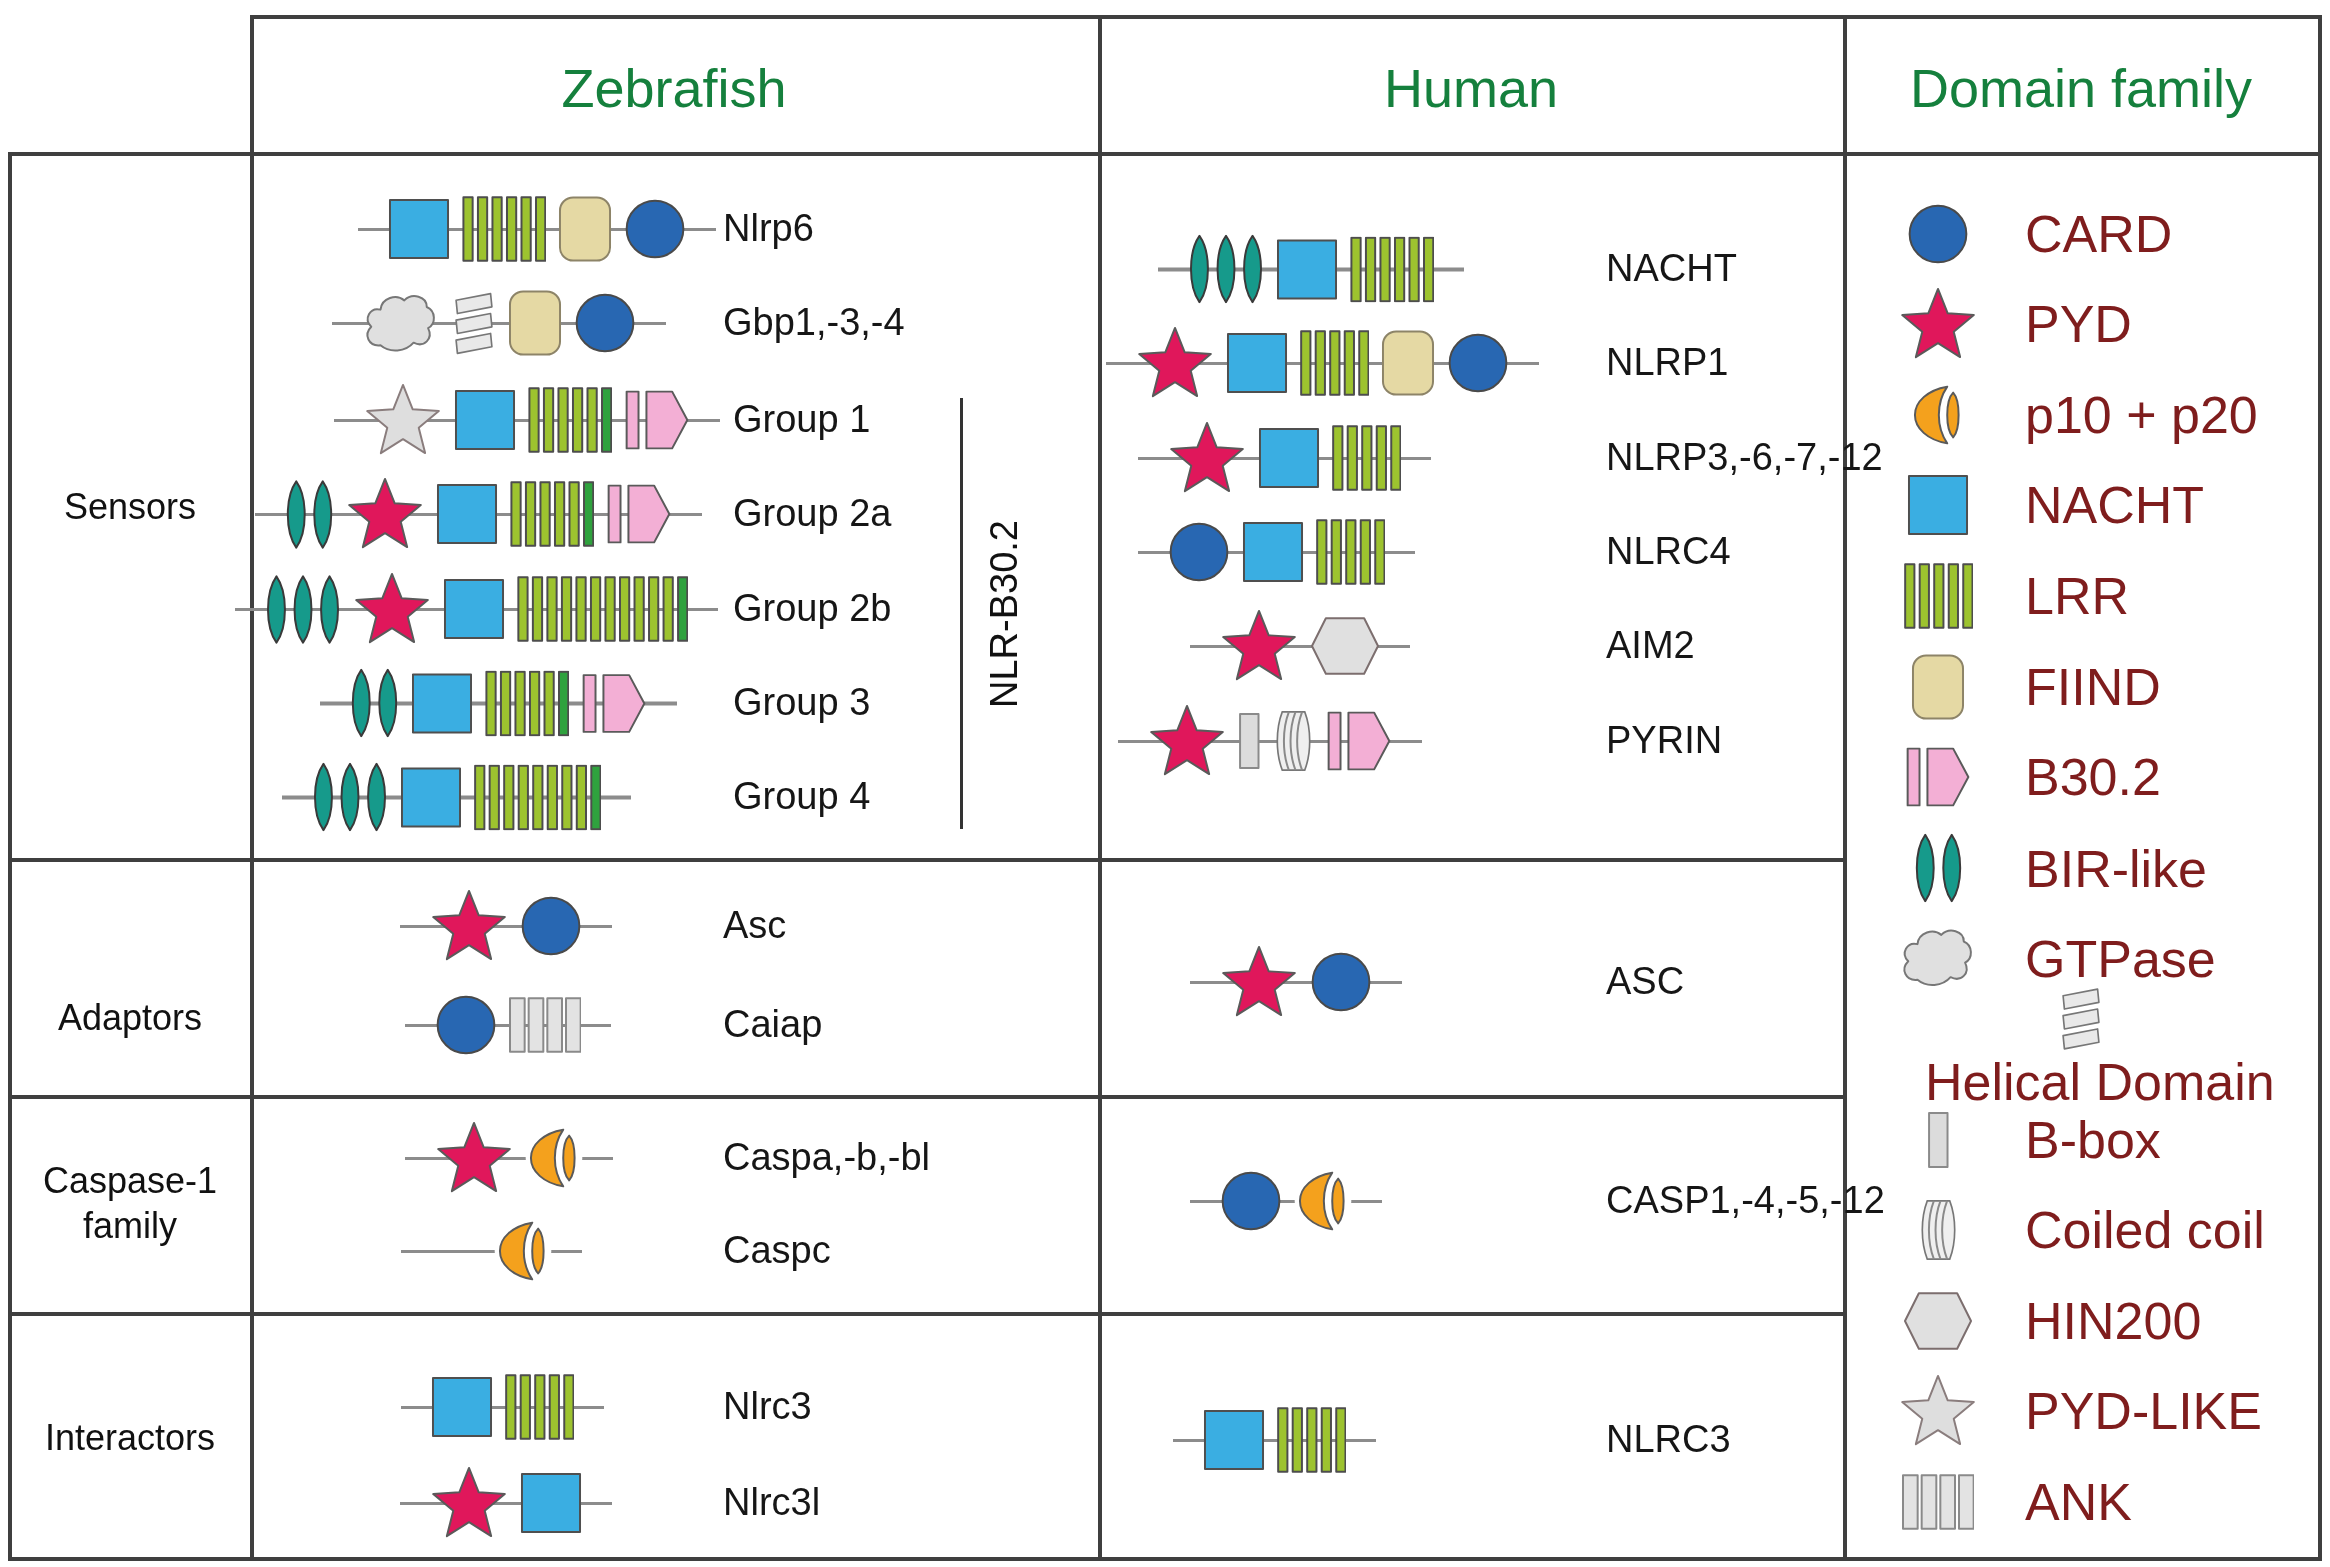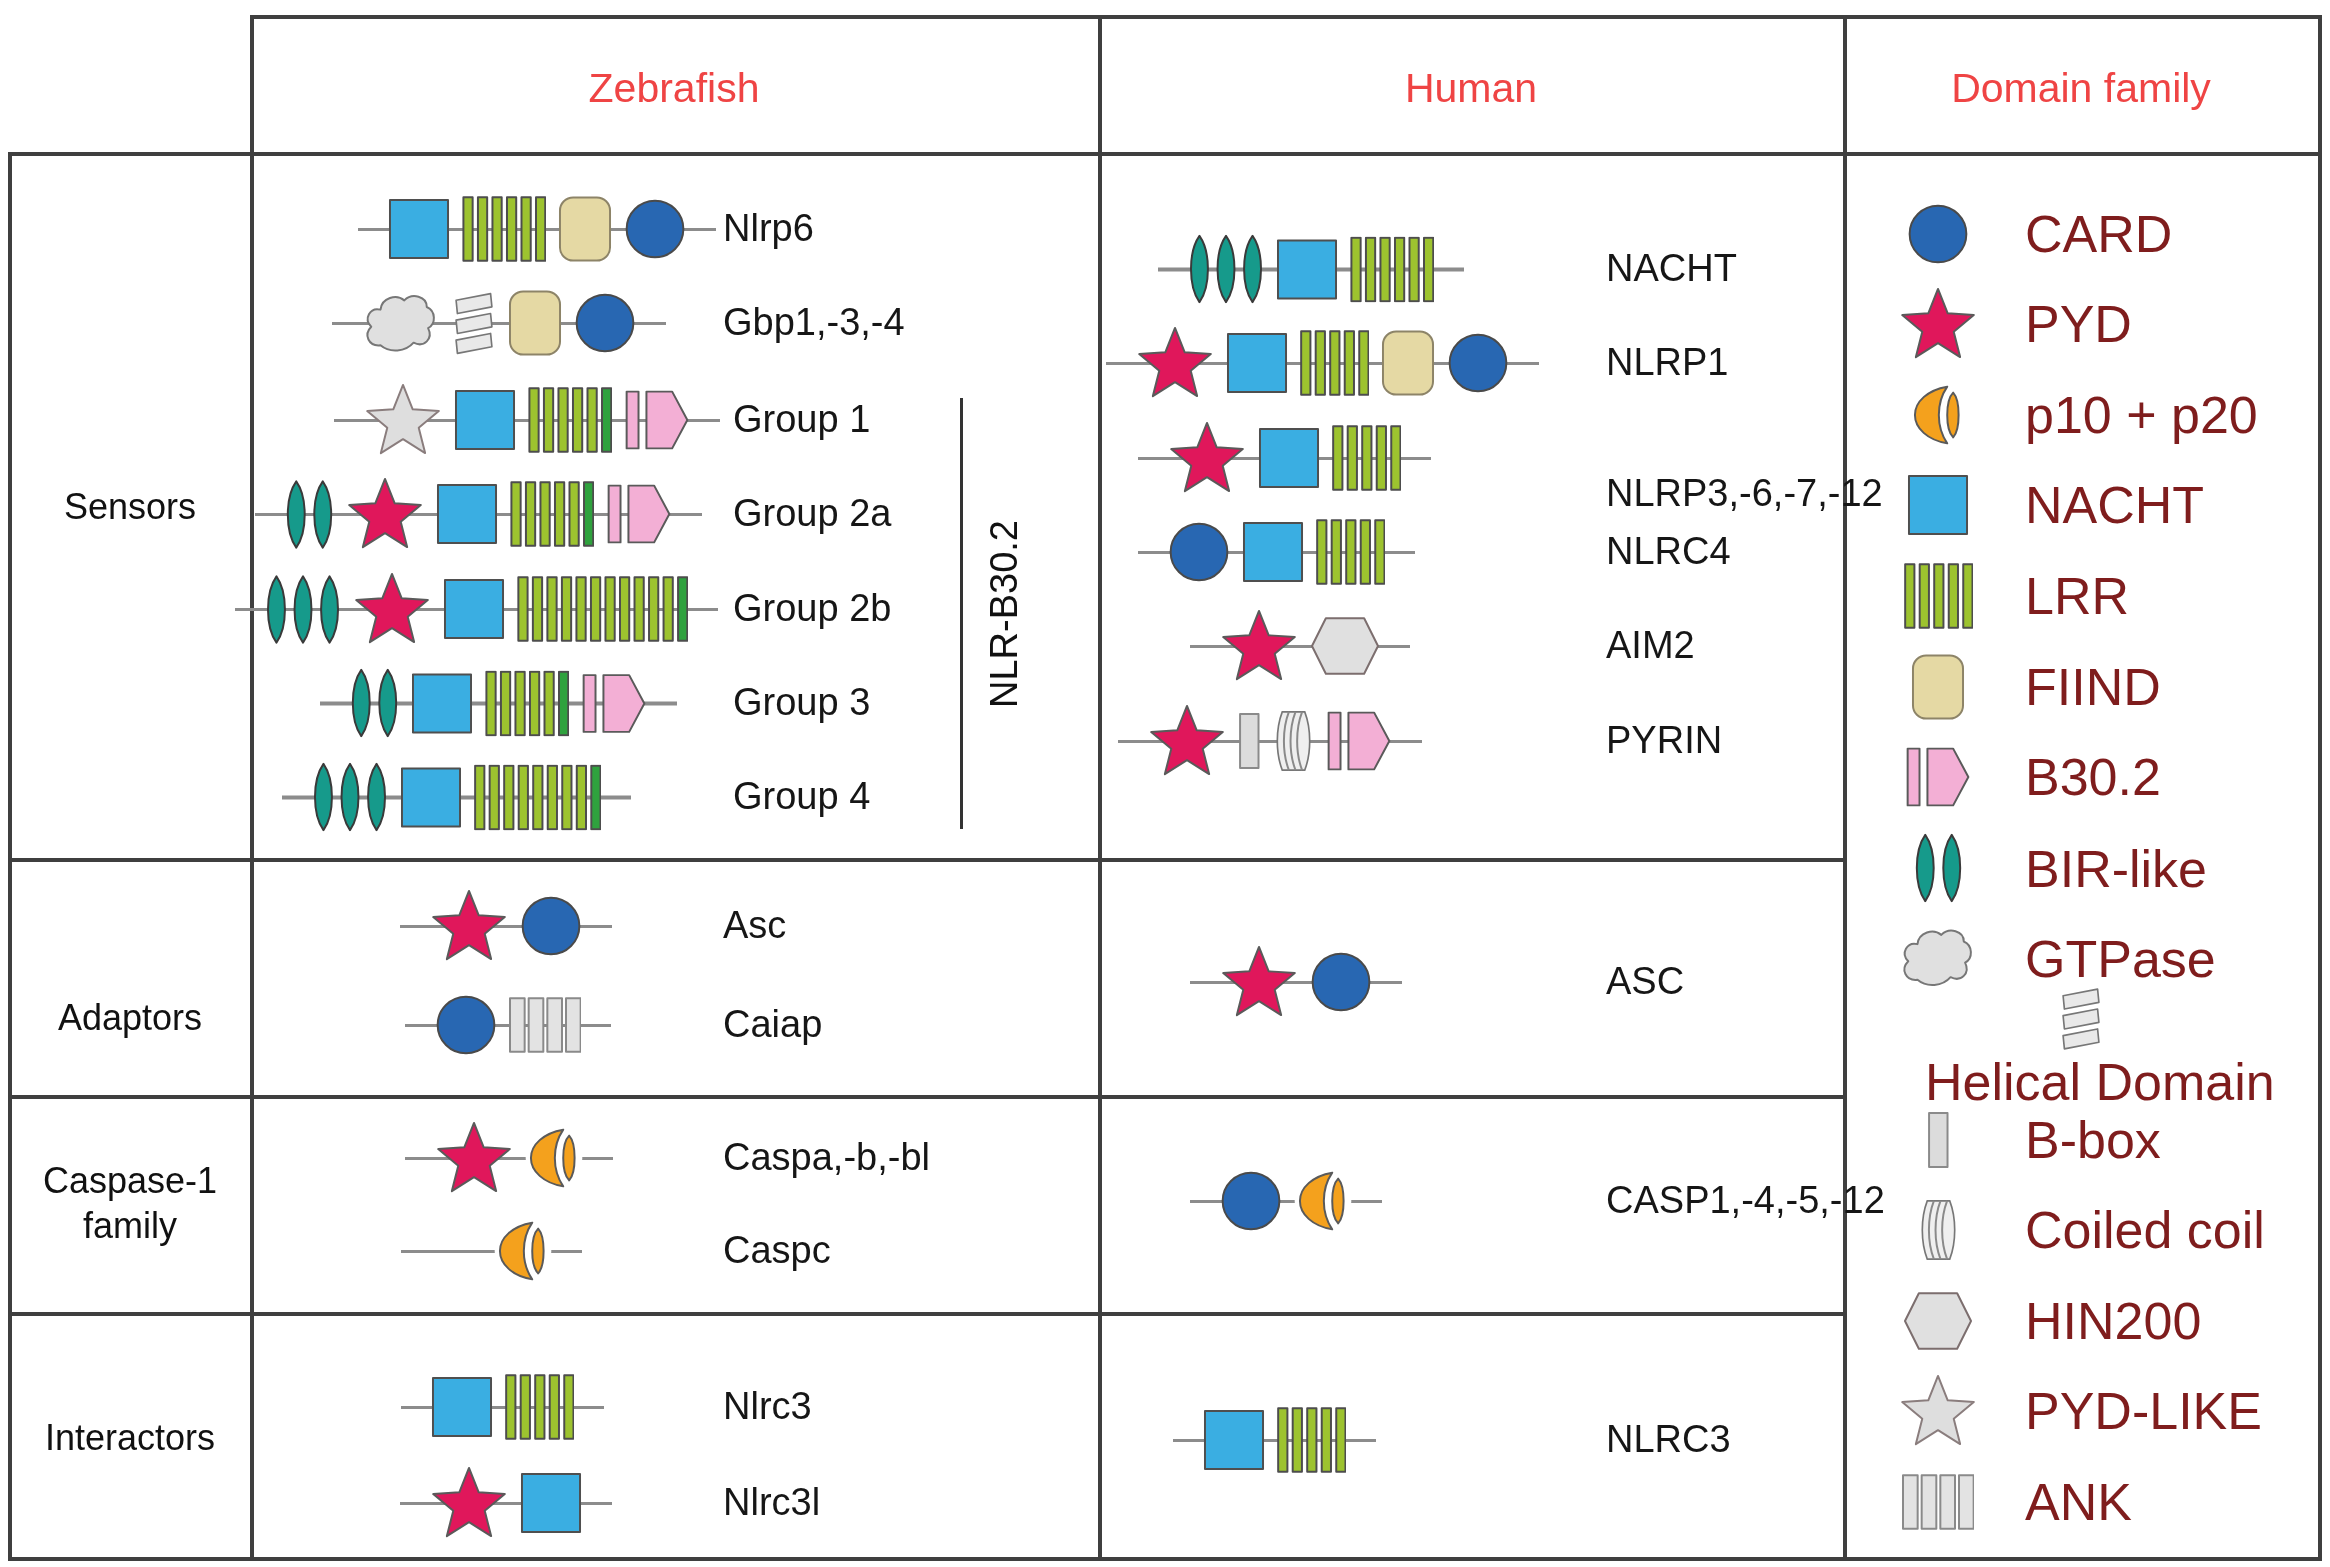--- a/index.html
+++ b/index.html
@@ -1,21 +1,21 @@
 <!DOCTYPE html>
 <html style="font-size:10.6px"><head>
 <meta charset="utf-8">
 <style>
   html,body{margin:0;padding:0;background:#fff;}
   body{width:2330px;height:1568px;font-family:"Liberation Sans",sans-serif;position:relative;overflow:hidden;}
   #figure{position:absolute;inset:0;background:#fff;}
   .hline,.vline{position:absolute;background:#3f3f3f;}
   .hline{height:4px;}
   .vline{width:4px;}
-  .col-header{position:absolute;transform:translate(-50%,-50%);font-size:41px;color:#ef4444;white-space:nowrap;}
+  .col-header{position:absolute;transform:translate(-50%,-50%);font-size:54px;color:#15803d;white-space:nowrap;}
   .sec-label{position:absolute;transform:translate(-50%,-50%);font-size:36px;color:#111;text-align:center;line-height:1.25;white-space:nowrap;}
   .entry{position:absolute;transform:translateY(-50%);display:flex;align-items:center;gap:12px;}
   .entry::before{content:"";position:absolute;left:var(--stub-l,-30px);right:-30px;top:50%;height:3.3px;margin-top:-1.3px;background:#8c8c8c;z-index:0;}
   .entry svg{position:relative;z-index:1;display:block;}
   .plabel{position:absolute;transform:translateY(-52%);font-size:38px;color:#161616;white-space:nowrap;text-align:right;}
   .legend-item{position:absolute;transform:translateY(-50%);display:flex;align-items:center;}
   .legend-icon{width:100px;display:flex;justify-content:center;align-items:center;}
   .legend-label{font-size:52px;color:#7f1d1d;white-space:nowrap;margin-left:37px;}
   #bracket-line{position:absolute;width:3.3px;background:#333;}
   #bracket-label{position:absolute;transform:translate(-50%,-50%) rotate(-90deg);font-size:38px;color:#111;white-space:nowrap;}
@@ -319,21 +319,21 @@
           <rect x="3" y="3" width="88" height="88" fill="#3aaee2" stroke="#4f4f4f" stroke-width="3" stroke-linejoin="round"></rect>
         </svg>
         <svg width="69" height="66" viewBox="0 0 104 100" xmlns="http://www.w3.org/2000/svg">
           <rect x="1.5" y="2" width="14" height="96" fill="#9dc32f" stroke="#4d4d4d" stroke-width="3" stroke-linejoin="round"></rect>
           <rect x="23.5" y="2" width="14" height="96" fill="#9dc32f" stroke="#4d4d4d" stroke-width="3" stroke-linejoin="round"></rect>
           <rect x="45.5" y="2" width="14" height="96" fill="#9dc32f" stroke="#4d4d4d" stroke-width="3" stroke-linejoin="round"></rect>
           <rect x="67.5" y="2" width="14" height="96" fill="#9dc32f" stroke="#4d4d4d" stroke-width="3" stroke-linejoin="round"></rect>
           <rect x="89.5" y="2" width="14" height="96" fill="#9dc32f" stroke="#4d4d4d" stroke-width="3" stroke-linejoin="round"></rect>
         </svg>
       </div>
-      <div class="plabel" style="left: 1606px; top: 458px; margin-top: 36px;">NLRP3,-6,-7,-12</div>
+      <div class="plabel" style="left: 1606px; top: 458px;">NLRP3,-6,-7,-12</div>
       <div class="entry" style="left: 1168px; top: 552px;">
         <svg width="62" height="62" viewBox="0 0 94 94" xmlns="http://www.w3.org/2000/svg">
           <ellipse cx="47" cy="47" rx="43" ry="43" fill="#2867b2" stroke="#4a4a4a" stroke-width="3" stroke-linejoin="round"></ellipse>
         </svg>
         <svg width="62" height="62" viewBox="0 0 94 94" xmlns="http://www.w3.org/2000/svg">
           <rect x="3" y="3" width="88" height="88" fill="#3aaee2" stroke="#4f4f4f" stroke-width="3" stroke-linejoin="round"></rect>
         </svg>
         <svg width="69" height="66" viewBox="0 0 104 100" xmlns="http://www.w3.org/2000/svg">
           <rect x="1.5" y="2" width="14" height="96" fill="#9dc32f" stroke="#4d4d4d" stroke-width="3" stroke-linejoin="round"></rect>
           <rect x="23.5" y="2" width="14" height="96" fill="#9dc32f" stroke="#4d4d4d" stroke-width="3" stroke-linejoin="round"></rect>

